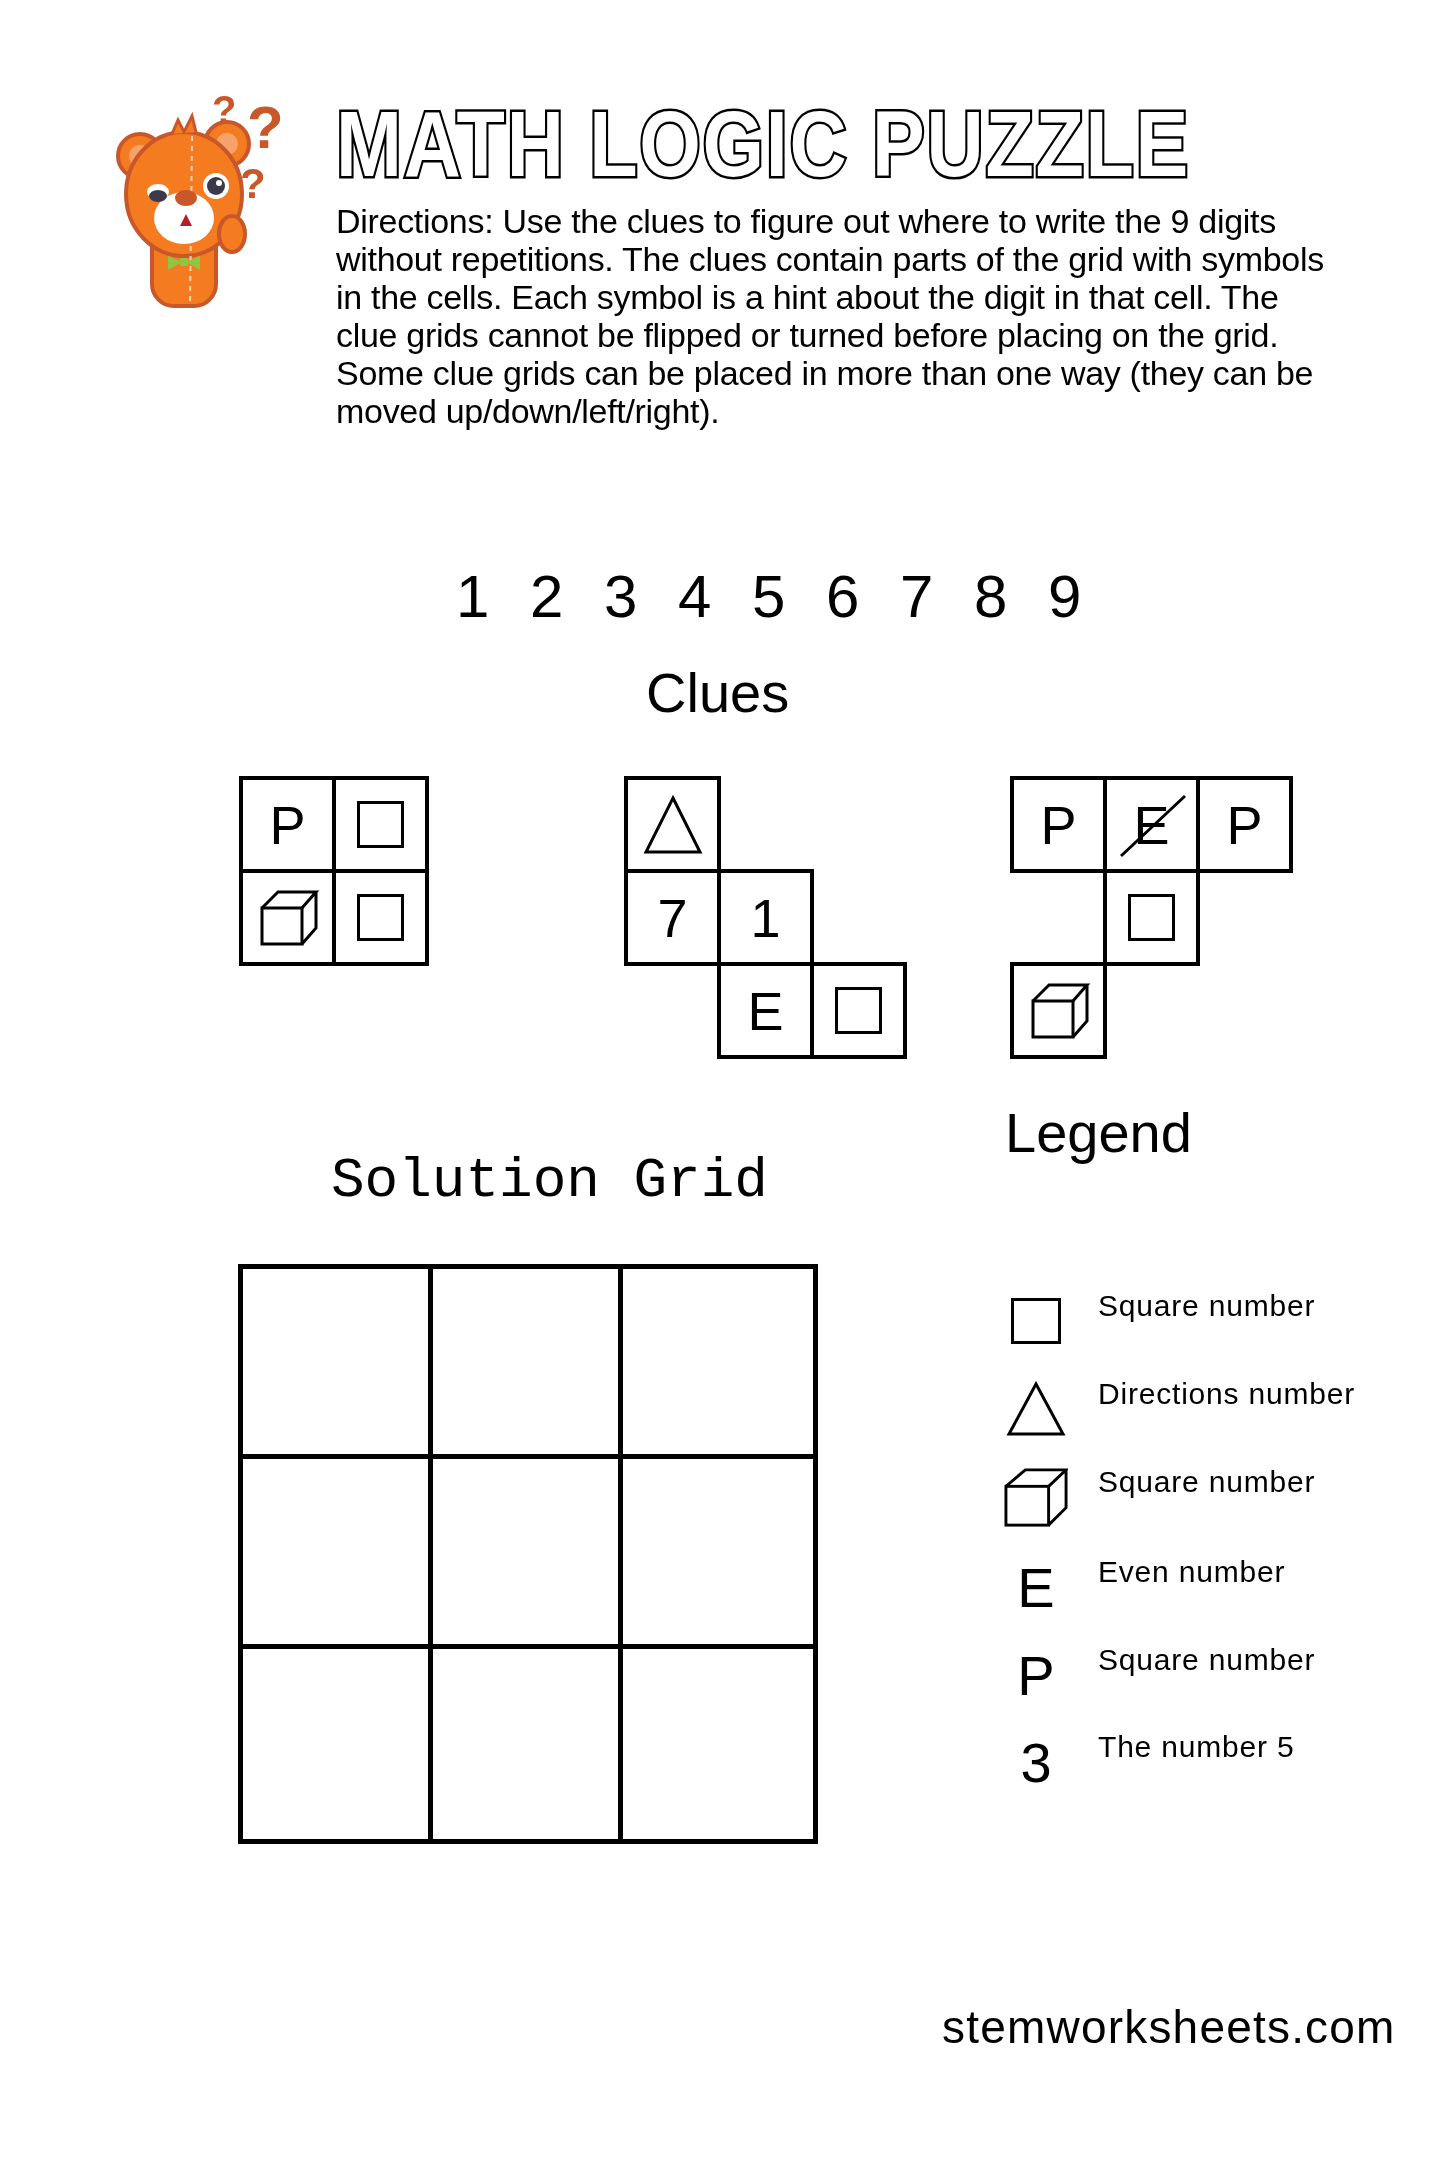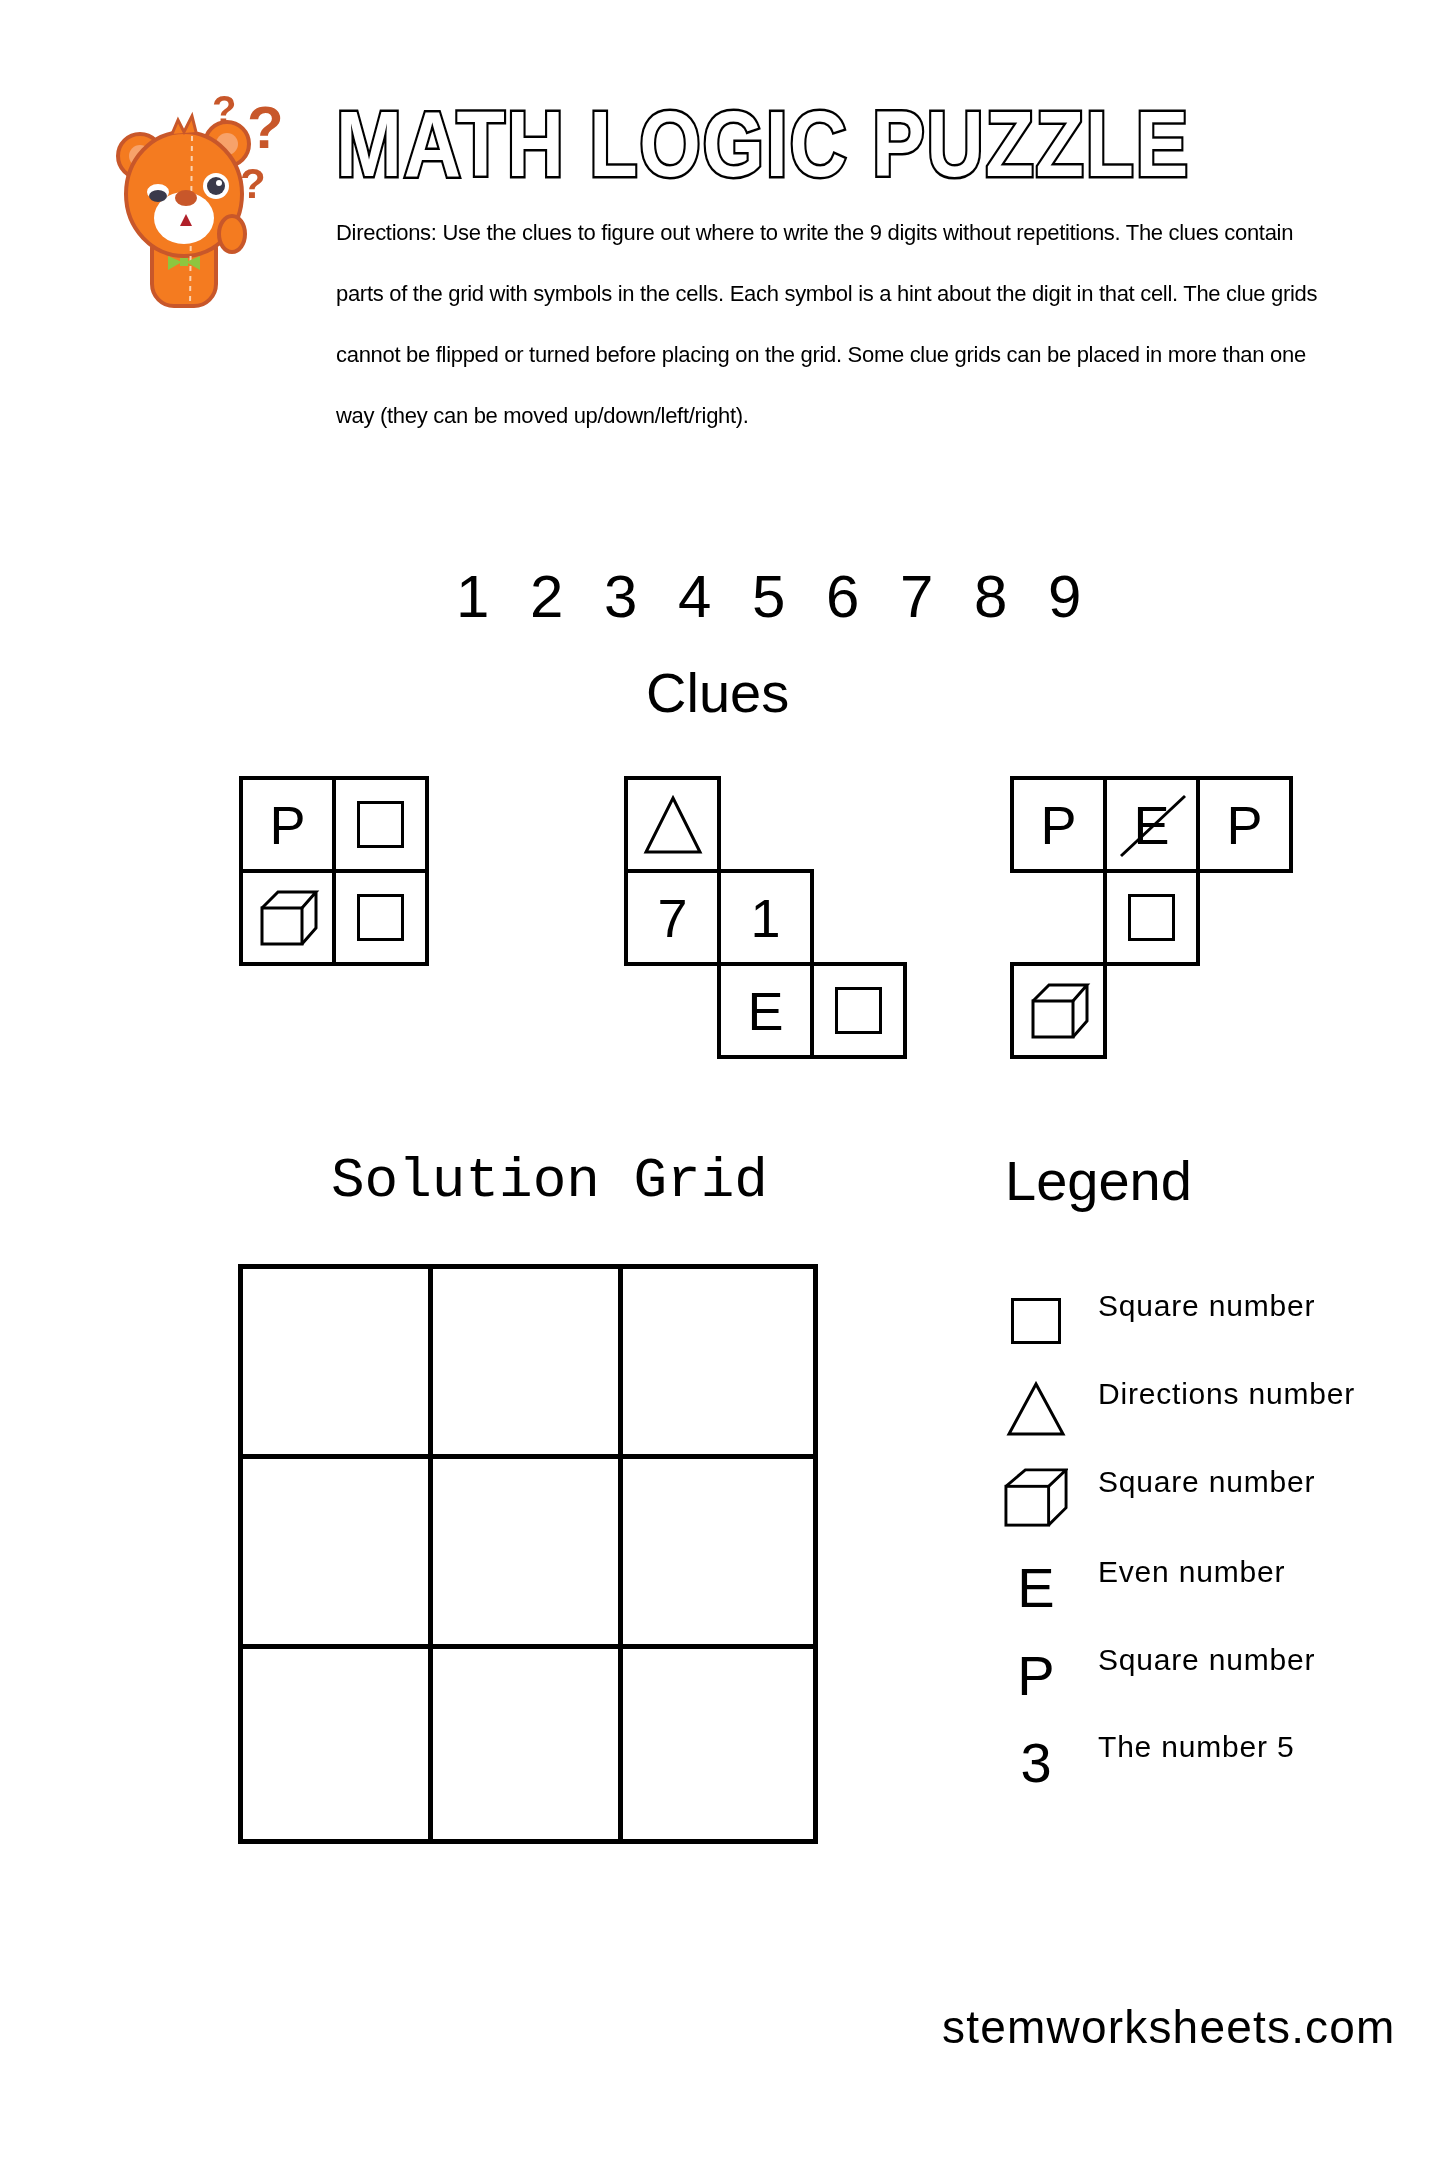--- a/index.html
+++ b/index.html
@@ -1,27 +1,27 @@
 <!DOCTYPE html>
 <html><head>
 <meta charset="utf-8">
 <style>
   html, body { margin:0; padding:0; background:#ffffff; }
   body { width:1445px; height:2168px; position:relative; overflow:hidden; font-family:"Liberation Sans", "DejaVu Sans", sans-serif; color:#000; }
   .abs { position:absolute; }
   #bear { left:112px; top:86px; width:200px; height:228px; }
   #title { left:336px; top:98px; font-family:"Liberation Sans", sans-serif; font-weight:bold; font-size:92px; line-height:1; color:#fff;
     -webkit-text-stroke:5px #000; paint-order:stroke fill; letter-spacing:2px; white-space:nowrap; transform-origin:left top; transform:scaleX(0.86); }
-  #directions { left:336px; top:202px; width:1010px; font-size:22px; line-height:61px; letter-spacing:-0.3px; }
+  #directions { left:336px; top:202px; width:1010px; font-size:34px; line-height:38px; letter-spacing:-0.3px; }
   #digits { left:456px; top:560px; display:flex; gap:0; }
   #digits span { display:inline-block; width:74px; text-align:left; font-size:60px; line-height:74px; }
   .heading { font-size:56px; line-height:1; white-space:nowrap; }
   #clues-heading { left:646px; top:665px; }
   #solution-heading { left:331px; top:1153px;font-family:Liberation Mono, monospace; }
-  #legend-heading { left:1005px; top:1153px; }
+  #legend-heading { left:1005px; top:1105px; }
   .cell { position:absolute; width:97px; height:97px; box-sizing:border-box; border:4.5px solid #000; display:flex; align-items:center; justify-content:center; font-size:54px; background:#fff; }
   .cell svg { display:block; }
   .sq { width:47px; height:47px; box-sizing:border-box; border:3px solid #000; }
   #solution-grid { left:238px; top:1264px; width:580px; height:580px; box-sizing:border-box; border:5px solid #000; display:grid; grid-template-columns:repeat(3,1fr); grid-template-rows:repeat(3,1fr); }
   #solution-grid .sol-cell { border-right:5px solid #000; border-bottom:5px solid #000; }
   #solution-grid .sol-cell.c3 { border-right:none; }
   #solution-grid .sol-cell.r3 { border-bottom:none; }
   .legend-row { position:absolute; left:1004px; height:64px; display:flex; }
   .legend-icon { width:64px; height:64px; display:flex; align-items:center; justify-content:center; font-size:56px; }
   .legend-label { position:absolute; left:94px; font-size:30px; letter-spacing:0.8px; white-space:nowrap; }

